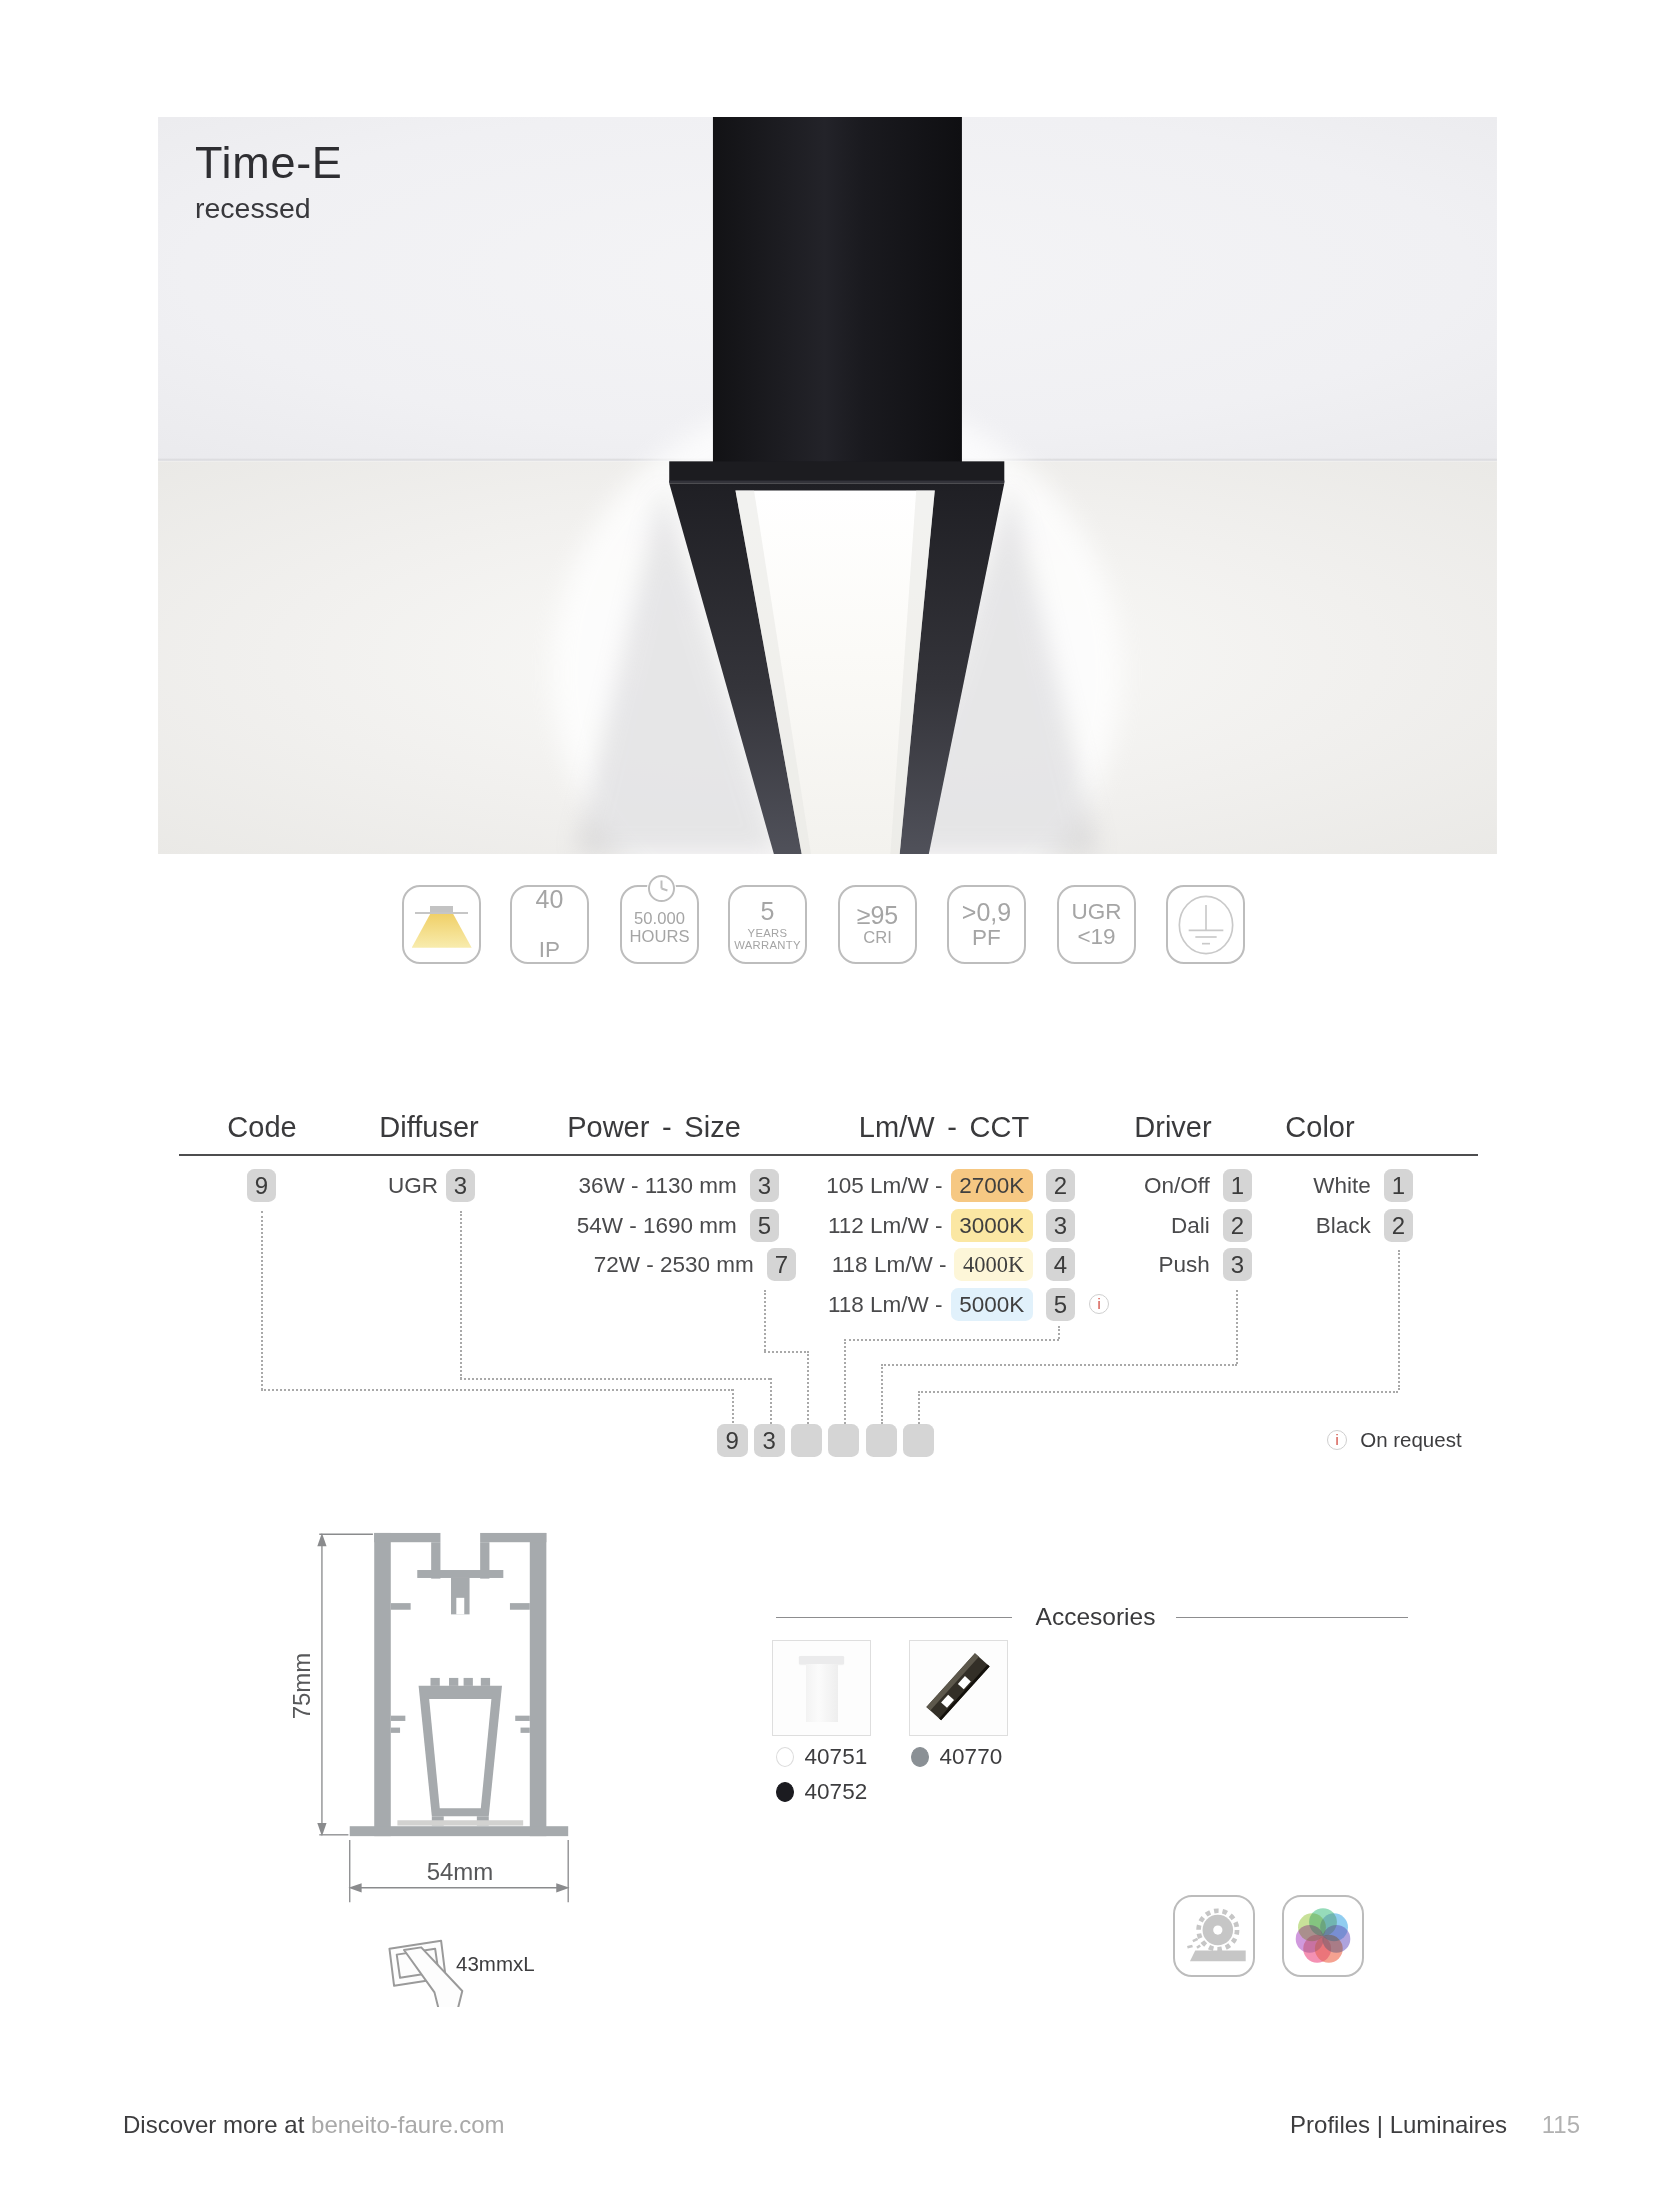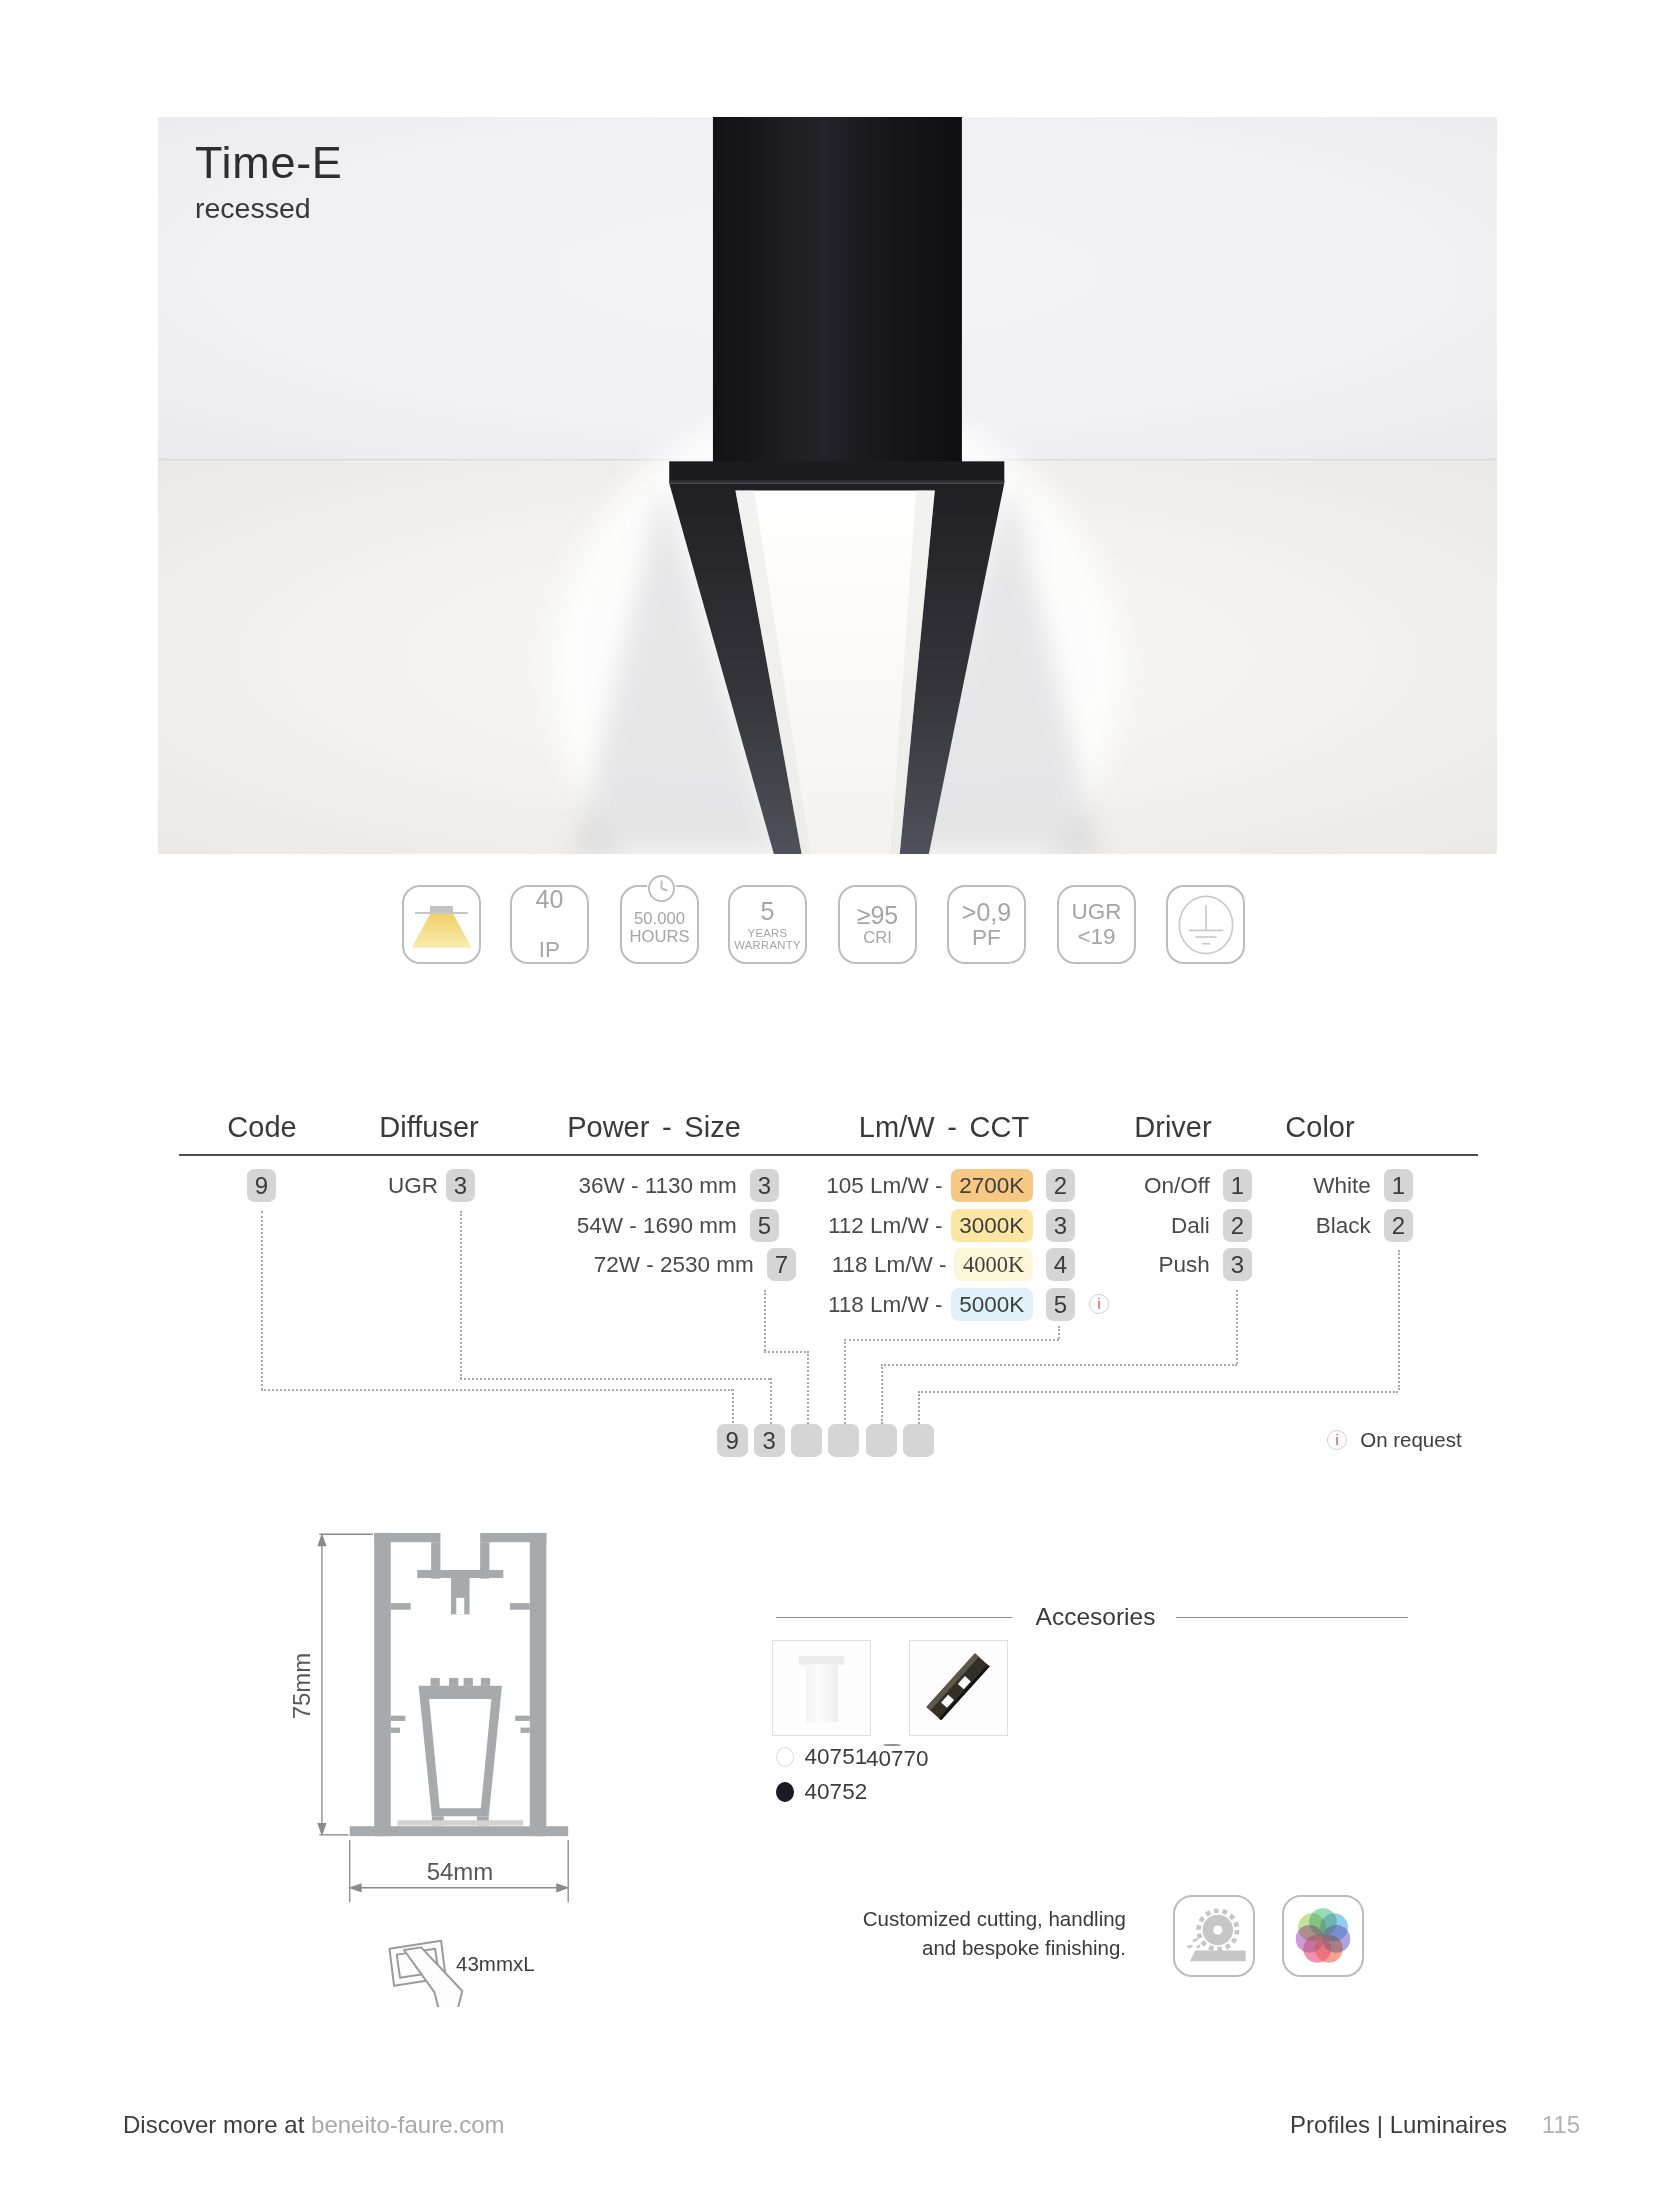--- a/index.html
+++ b/index.html
@@ -347,29 +347,25 @@
   </div>
 
   <div class="acc-label" style="left:776px;top:1744px;">
     <span class="swatch" style="background-color: rgb(255, 255, 255);"></span>
     <span>40751</span>
   </div>
   <div class="acc-label" style="left:776px;top:1779px;">
     <span class="swatch" style="border-color: rgb(27, 27, 32); background-color: rgb(27, 27, 32);"></span>
     <span>40752</span>
   </div>
-  <div class="acc-label" style="left:866px;top:1744px;flex-direction:column;">
+  <div class="acc-label" style="left:911px;top:1744px;">
     <span class="swatch" style="border-color: rgb(138, 144, 149); background-color: rgb(138, 144, 149);"></span>
     <span>40770</span>
   </div>
 
-  <div class="svc-text">
-    <div>Customized cutting, handling</div>
-    <div>and bespoke finishing.</div>
-  </div>
   <div class="svc-badge" style="left:1173px;">
     <svg width="73" height="72" viewBox="0 0 110 108">
       <circle cx="60" cy="45" r="29" fill="none" stroke="#c6c6c6" stroke-width="7" stroke-dasharray="7 6"></circle>
       <circle cx="60" cy="45" r="23" fill="#c6c6c6"></circle>
       <circle cx="60" cy="45" r="7" fill="#ffffff"></circle>
       <polygon points="26,76 102,76 102,92 18,92" fill="#c6c6c6"></polygon>
       <rect x="22" y="58" width="8" height="4" fill="#c6c6c6" transform="rotate(-25 26 60)"></rect>
       <rect x="14" y="68" width="8" height="4" fill="#c6c6c6" transform="rotate(-15 18 70)"></rect>
       <rect x="28" y="68" width="6" height="4" fill="#c6c6c6" transform="rotate(-35 31 70)"></rect>
     </svg>

